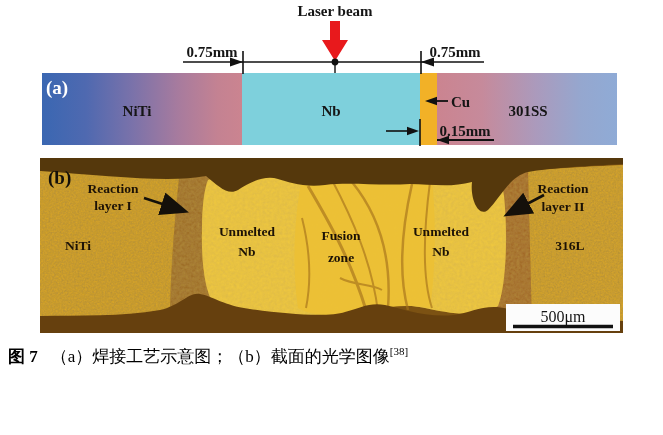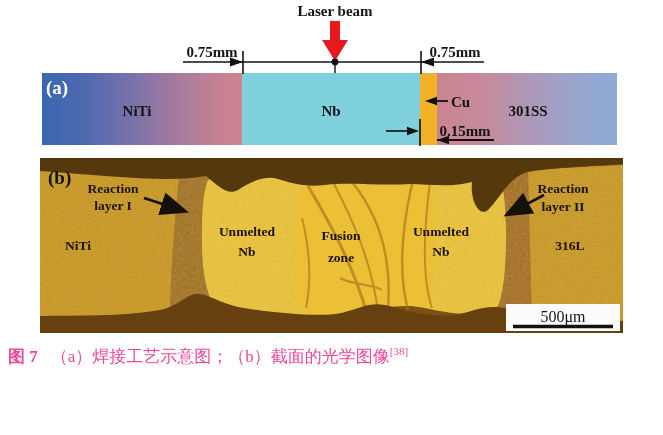--- a/index.html
+++ b/index.html
@@ -17,21 +17,21 @@
   .seg-ss{width:180px;background:linear-gradient(90deg,#cb8490 0%,#c68a9b 25%,#ab9abc 55%,#95a7cf 80%,#8fabd6 100%)}
   svg.overlayA{position:absolute;left:0;top:0;pointer-events:none}
   .tA{font-family:"Liberation Serif",serif;font-weight:bold;font-size:15px;fill:#151515}
   .tA-white{font-family:"Liberation Serif",serif;font-weight:bold;font-size:19px;fill:#ffffff}
   
   #panelB{position:absolute;left:40px;top:158px;width:583px;height:175px}
   .tB{font-family:"Liberation Serif",serif;font-weight:bold;font-size:13.5px;fill:#1c1206}
   .tB-big{font-family:"Liberation Serif",serif;font-weight:bold;font-size:19px;fill:#14100a}
   .tScale{font-family:"Liberation Serif",serif;font-weight:normal;font-size:16px;fill:#151515}
   
-  .caption{position:absolute;left:8px;top:344px;width:650px;color:#ec4899;}
+  .caption{position:absolute;left:8px;top:344px;width:650px;color:#000000;}
   .cap-zh{margin:0;font-size:17px;line-height:25px}
   .cap-en{margin:0;font-size:16.5px;line-height:25px}
   .cap-prefix{font-weight:bold;margin-right:13px}
   .caption sup{font-size:11px;line-height:0}
 </style>
 </head>
 <body>
 
 <div id="panelA">
 

